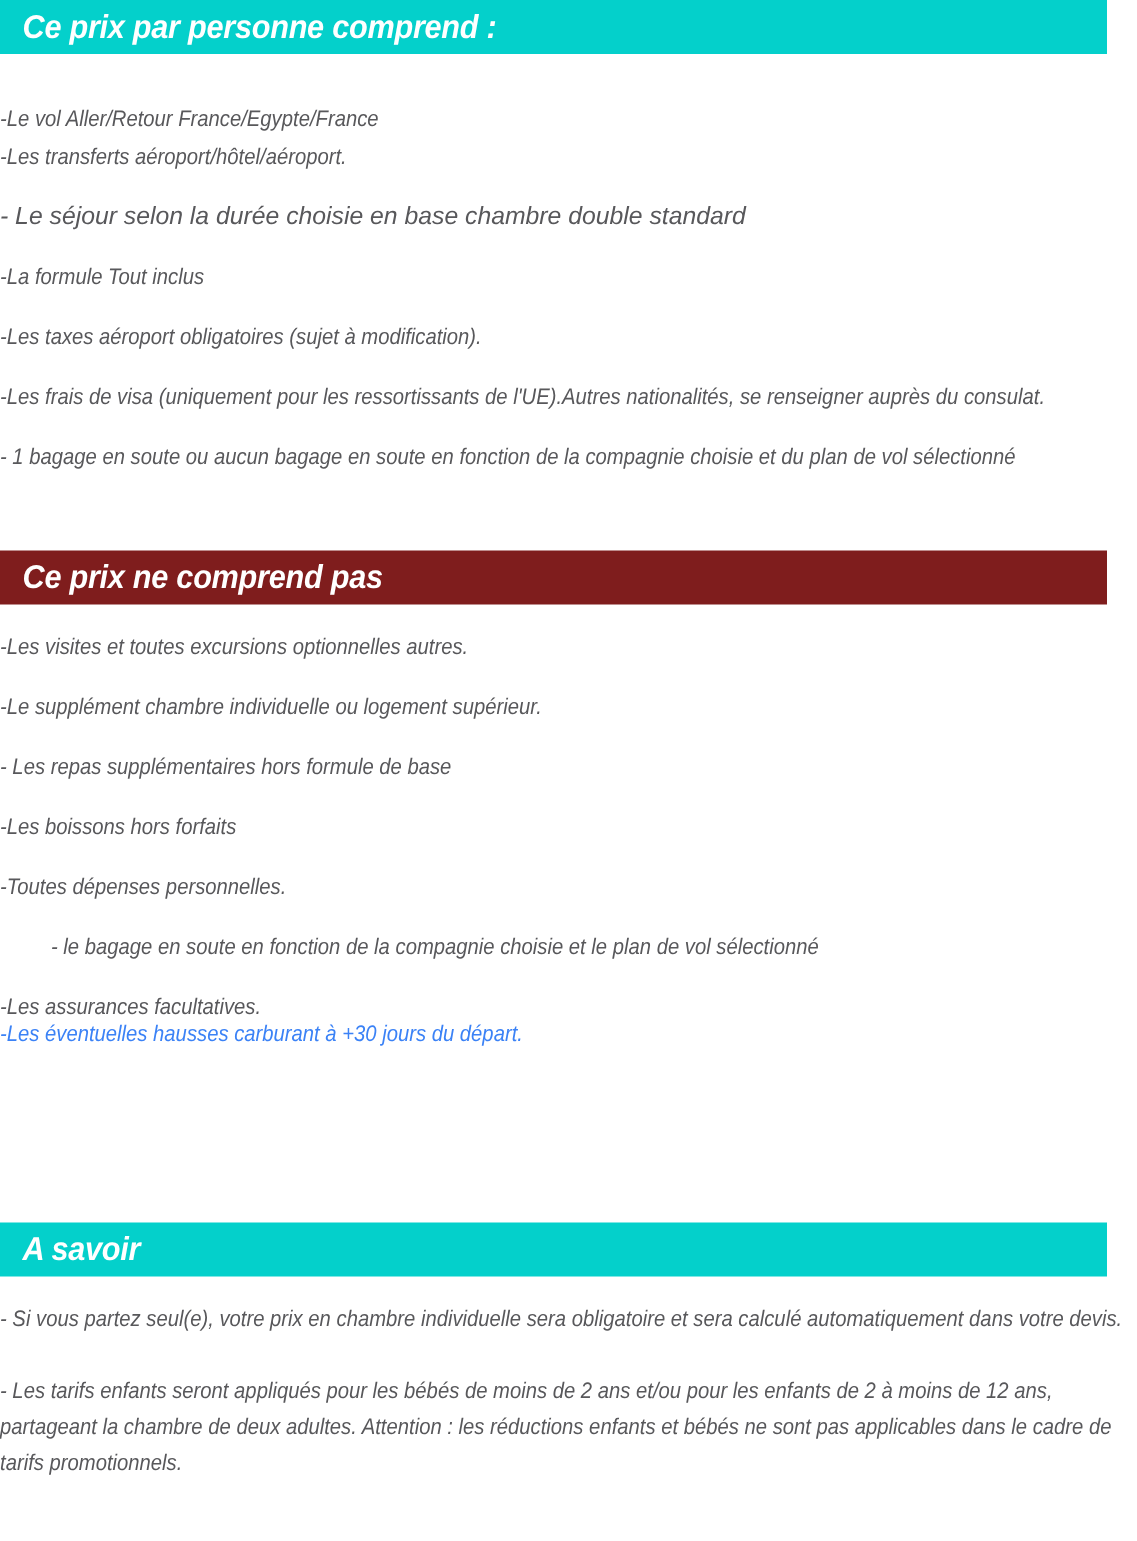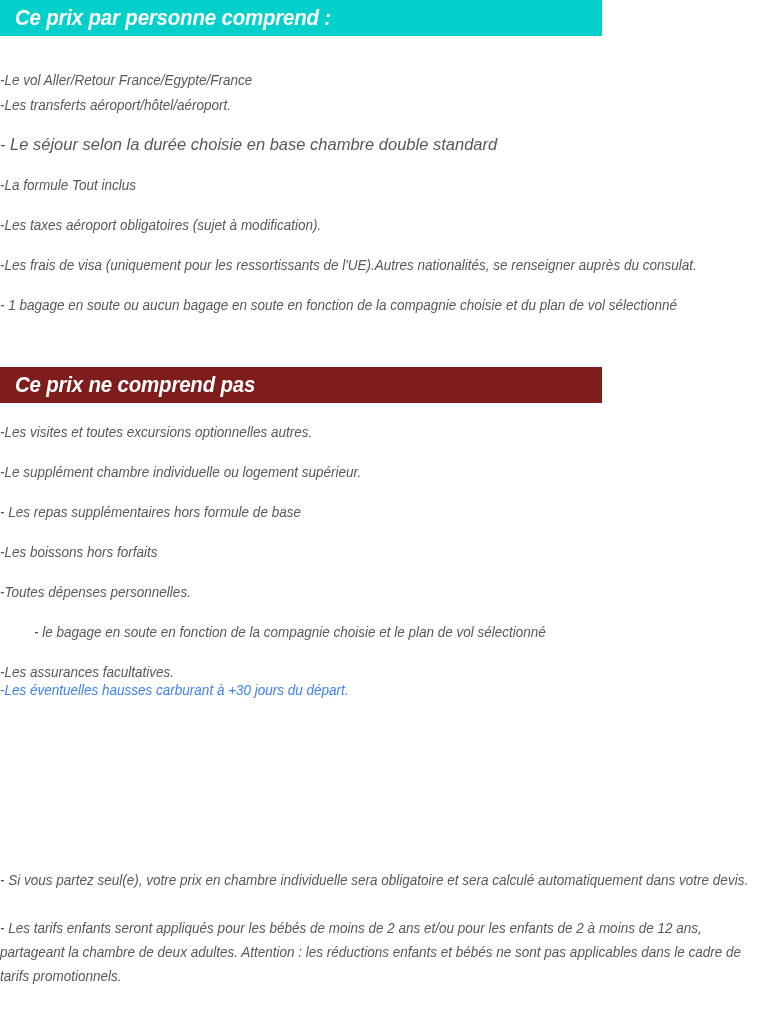--- a/index.html
+++ b/index.html
@@ -20,21 +20,21 @@
     position: relative;
     width: 758px;
     height: 1027px;
     background: #ffffff;
   }
 
   
   .section-bar {
     position: absolute;
     left: 0;
-    width: 602px;
+    width: 738px;
     height: 36px;
     background: #04d0cb;
     box-sizing: border-box;
   }
   .section-bar .bar-title {
     position: absolute;
     left: 15px;
     top: 50%;
     transform: translateY(-50%);
     color: #ffffff;
@@ -139,19 +139,24 @@
     <div class="line" style="top: 422px; color: rgb(88, 88, 91);"><span class="squeeze">-Les visites et toutes excursions optionnelles autres.</span></div>
     <div class="line" style="top: 462px; color: rgb(88, 88, 91);"><span class="squeeze">-Le supplément chambre individuelle ou logement supérieur.</span></div>
     <div class="line" style="top: 502px; color: rgb(88, 88, 91);"><span class="squeeze">- Les repas supplémentaires hors formule de base</span></div>
     <div class="line" style="top: 542px; color: rgb(88, 88, 91);"><span class="squeeze">-Les boissons hors forfaits</span></div>
     <div class="line" style="top: 582px; color: rgb(88, 88, 91);"><span class="squeeze">-Toutes dépenses personnelles.</span></div>
     <div class="line" style="top: 622px; color: rgb(88, 88, 91); margin-left: 34px;"><span class="squeeze">- le bagage en soute en fonction de la compagnie choisie et le plan de vol sélectionné</span></div>
     <div class="line" style="top: 662px; color: rgb(88, 88, 91);"><span class="squeeze">-Les assurances facultatives.</span></div>
     <div class="line" style="top: 680px; color: #3b82f6;"><span class="squeeze">-Les éventuelles hausses carburant à +30 jours du départ.</span></div>
   </div>
 
+  <div class="section-bar" id="bar-a-savoir" style="background: rgb(4, 208, 203);">
+    <div class="bar-title" style="color: rgb(255, 255, 255);">
+      <span class="bar-title-inner">A savoir</span>
+    </div>
+  </div>
 
   <div class="text-block">
     <div class="para" style="top: 868px; color: rgb(88, 88, 91);"><span class="squeeze">- Si vous partez seul(e), votre prix en chambre individuelle sera obligatoire et sera calculé automatiquement dans votre devis.</span></div>
     <div class="para" style="top: 916px; color: rgb(88, 88, 91);"><span class="squeeze">- Les tarifs enfants seront appliqués pour les bébés de moins de 2 ans et/ou pour les enfants de 2 à moins de 12 ans, partageant la chambre de deux adultes. Attention : les réductions enfants et bébés ne sont pas applicables dans le cadre de tarifs promotionnels.</span></div>
   </div>
 
 </div>
 
 </body></html>

